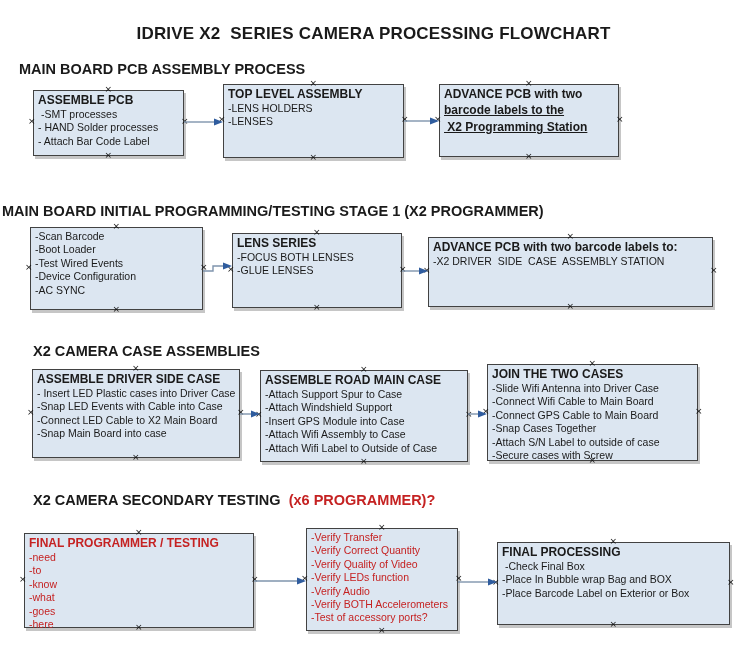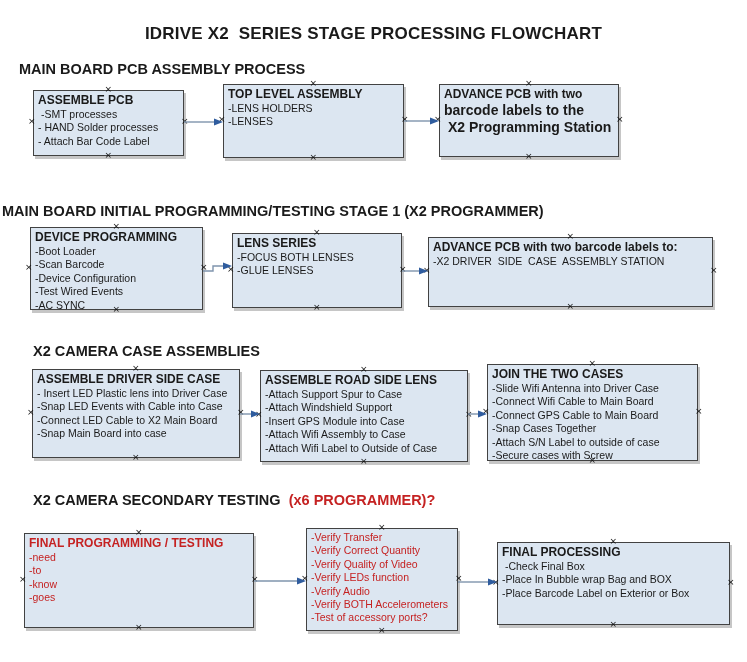--- a/index.html
+++ b/index.html
@@ -20,33 +20,33 @@
   }
   .sec-header .red-suffix{color:var(--red);}
   .fbox{
     position:absolute;background:var(--fill);border:1.4px solid var(--border);
     box-shadow:2px 3px 0 rgba(128,128,128,.45);
     padding:2px 4px;box-sizing:border-box;
   }
   .fbox-title{font-size:12px;font-weight:bold;line-height:15px;white-space:pre;}
   .fbox-item{font-size:10.5px;line-height:13.4px;white-space:pre;}
   .fbox.red .fbox-title,.fbox.red .fbox-item{color:var(--red);}
-  .fbox .bold-item{font-size:14px;font-weight:bold;line-height:17px;}
+  .fbox .bold-item{font-size:12px;font-weight:bold;line-height:17px;text-decoration:underline;}
   .anchor{
     position:absolute;font-size:9px;line-height:9px;color:#111;
     font-family:"DejaVu Sans",sans-serif;pointer-events:none;
   }
   #arrows{position:absolute;left:0;top:0;}
   #arrows line,#arrows polyline{stroke:var(--arrow-line);stroke-width:1.4;fill:none;}
   #arrows polygon{fill:var(--arrow-head);stroke:none;}
 </style>
 </head>
 <body>
 
-<div class="page-title">IDRIVE X2  SERIES STAGE PROCESSING FLOWCHART</div>
+<div class="page-title">IDRIVE X2  SERIES CAMERA PROCESSING FLOWCHART</div>
 
 <div class="sec-header" style="left:19px;top:61px"><span>MAIN BOARD PCB ASSEMBLY PROCESS</span><span class="red-suffix"></span></div>
 
 <div class="sec-header" style="left:2px;top:203px"><span>MAIN BOARD INITIAL PROGRAMMING/TESTING STAGE 1 (X2 PROGRAMMER)</span><span class="red-suffix"></span></div>
 
 <div class="sec-header" style="left:33px;top:343px"><span>X2 CAMERA CASE ASSEMBLIES</span><span class="red-suffix"></span></div>
 
 <div class="sec-header" style="left:33px;top:492px"><span>X2 CAMERA SECONDARY TESTING  </span><span class="red-suffix">(x6 PROGRAMMER)?</span></div>
 
 <div id="boxes">
@@ -72,25 +72,24 @@
     <div class="fbox" style="left: 439px; top: 84px; width: 180px; height: 73px;">
       <div class="fbox-title">ADVANCE PCB with two</div>
       <div class="fbox-item bold-item">barcode labels to the</div>
       <div class="fbox-item bold-item"> X2 Programming Station</div>
       <span class="anchor" style="left: 85px; top: -6px;">×</span>
       <span class="anchor" style="left: 85px; top: 67px;">×</span>
       <span class="anchor" style="left: -6px; top: 29.5px;">×</span>
       <span class="anchor" style="left: 176px; top: 29.5px;">×</span>
     </div>
     <div class="fbox" style="left: 30px; top: 227px; width: 173px; height: 83px;">
-      <div class="fbox-title">DEVICE PROGRAMMING</div>
+      <div class="fbox-item">-Scan Barcode</div>
       <div class="fbox-item">-Boot Loader</div>
-      <div class="fbox-item">-Scan Barcode</div>
+      <div class="fbox-item">-Test Wired Events</div>
       <div class="fbox-item">-Device Configuration</div>
-      <div class="fbox-item">-Test Wired Events</div>
       <div class="fbox-item">-AC SYNC</div>
       <span class="anchor" style="left: 81.5px; top: -6px;">×</span>
       <span class="anchor" style="left: 81.5px; top: 77px;">×</span>
       <span class="anchor" style="left: -6px; top: 34.5px;">×</span>
       <span class="anchor" style="left: 169px; top: 34.5px;">×</span>
     </div>
     <div class="fbox" style="left: 232px; top: 233px; width: 170px; height: 75px;">
       <div class="fbox-title">LENS SERIES</div>
       <div class="fbox-item">-FOCUS BOTH LENSES</div>
       <div class="fbox-item">-GLUE LENSES</div>
@@ -102,31 +101,31 @@
     <div class="fbox" style="left: 428px; top: 237px; width: 285px; height: 70px;">
       <div class="fbox-title">ADVANCE PCB with two barcode labels to:</div>
       <div class="fbox-item">-X2 DRIVER  SIDE  CASE  ASSEMBLY STATION</div>
       <span class="anchor" style="left: 137.5px; top: -6px;">×</span>
       <span class="anchor" style="left: 137.5px; top: 64px;">×</span>
       <span class="anchor" style="left: -6px; top: 28px;">×</span>
       <span class="anchor" style="left: 281px; top: 28px;">×</span>
     </div>
     <div class="fbox" style="left: 32px; top: 369px; width: 208px; height: 89px;">
       <div class="fbox-title">ASSEMBLE DRIVER SIDE CASE</div>
-      <div class="fbox-item">- Insert LED Plastic lens into Driver Case</div>
+      <div class="fbox-item">- Insert LED Plastic cases into Driver Case</div>
       <div class="fbox-item">-Snap LED Events with Cable into Case</div>
       <div class="fbox-item">-Connect LED Cable to X2 Main Board</div>
       <div class="fbox-item">-Snap Main Board into case</div>
       <span class="anchor" style="left: 99px; top: -6px;">×</span>
       <span class="anchor" style="left: 99px; top: 83px;">×</span>
       <span class="anchor" style="left: -6px; top: 37.5px;">×</span>
       <span class="anchor" style="left: 204px; top: 37.5px;">×</span>
     </div>
     <div class="fbox" style="left: 260px; top: 370px; width: 208px; height: 92px;">
-      <div class="fbox-title">ASSEMBLE ROAD SIDE LENS</div>
+      <div class="fbox-title">ASSEMBLE ROAD MAIN CASE</div>
       <div class="fbox-item">-Attach Support Spur to Case</div>
       <div class="fbox-item">-Attach Windshield Support</div>
       <div class="fbox-item">-Insert GPS Module into Case</div>
       <div class="fbox-item">-Attach Wifi Assembly to Case</div>
       <div class="fbox-item">-Attach Wifi Label to Outside of Case</div>
       <span class="anchor" style="left: 99px; top: -6px;">×</span>
       <span class="anchor" style="left: 99px; top: 86px;">×</span>
       <span class="anchor" style="left: -6px; top: 39px;">×</span>
       <span class="anchor" style="left: 204px; top: 39px;">×</span>
     </div>
@@ -137,25 +136,27 @@
       <div class="fbox-item">-Connect GPS Cable to Main Board</div>
       <div class="fbox-item">-Snap Cases Together</div>
       <div class="fbox-item">-Attach S/N Label to outside of case</div>
       <div class="fbox-item">-Secure cases with Screw</div>
       <span class="anchor" style="left: 100.5px; top: -6px;">×</span>
       <span class="anchor" style="left: 100.5px; top: 91px;">×</span>
       <span class="anchor" style="left: -6px; top: 41.5px;">×</span>
       <span class="anchor" style="left: 207px; top: 41.5px;">×</span>
     </div>
     <div class="fbox red" style="left: 24px; top: 533px; width: 230px; height: 95px;">
-      <div class="fbox-title">FINAL PROGRAMMING / TESTING</div>
+      <div class="fbox-title">FINAL PROGRAMMER / TESTING</div>
       <div class="fbox-item">-need</div>
       <div class="fbox-item">-to</div>
       <div class="fbox-item">-know</div>
+      <div class="fbox-item">-what</div>
       <div class="fbox-item">-goes</div>
+      <div class="fbox-item">-here</div>
       <span class="anchor" style="left: 110px; top: -6px;">×</span>
       <span class="anchor" style="left: 110px; top: 89px;">×</span>
       <span class="anchor" style="left: -6px; top: 40.5px;">×</span>
       <span class="anchor" style="left: 226px; top: 40.5px;">×</span>
     </div>
     <div class="fbox red" style="left: 306px; top: 528px; width: 152px; height: 103px;">
       <div class="fbox-item">-Verify Transfer</div>
       <div class="fbox-item">-Verify Correct Quantity</div>
       <div class="fbox-item">-Verify Quality of Video</div>
       <div class="fbox-item">-Verify LEDs function</div>

